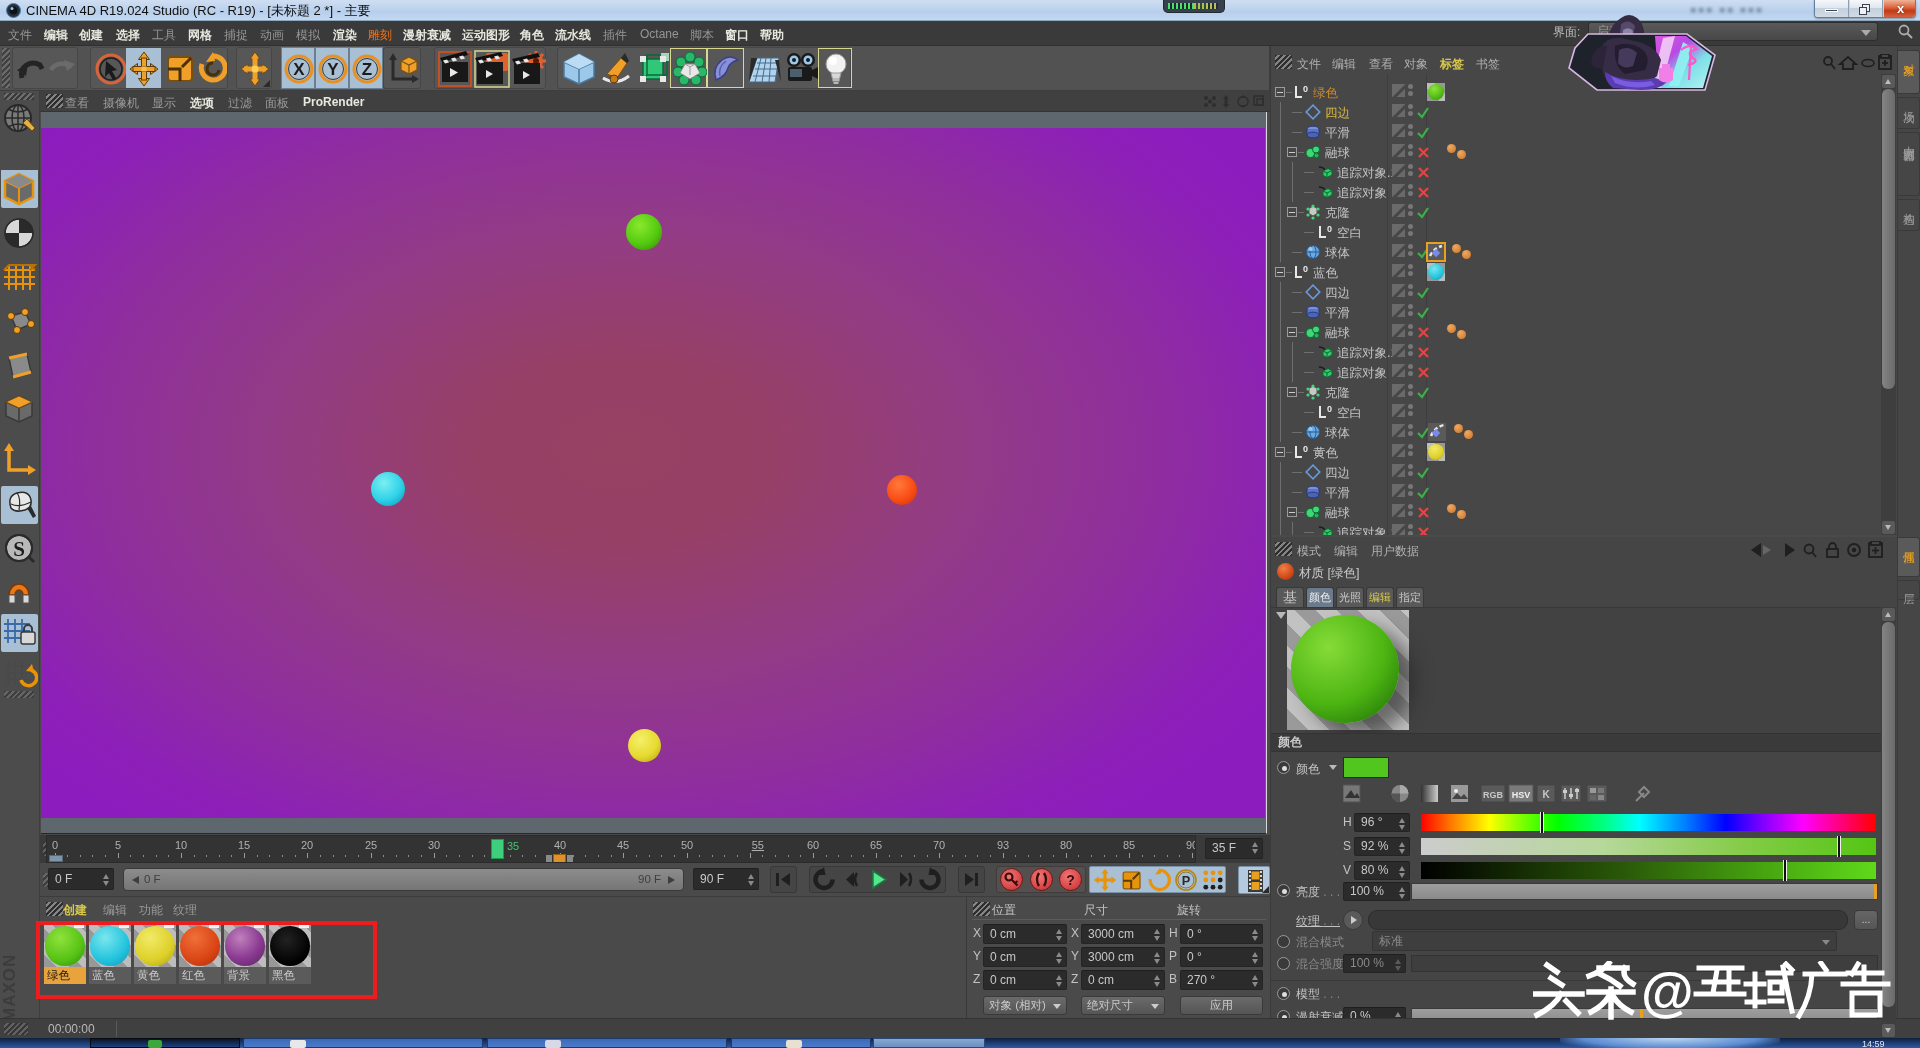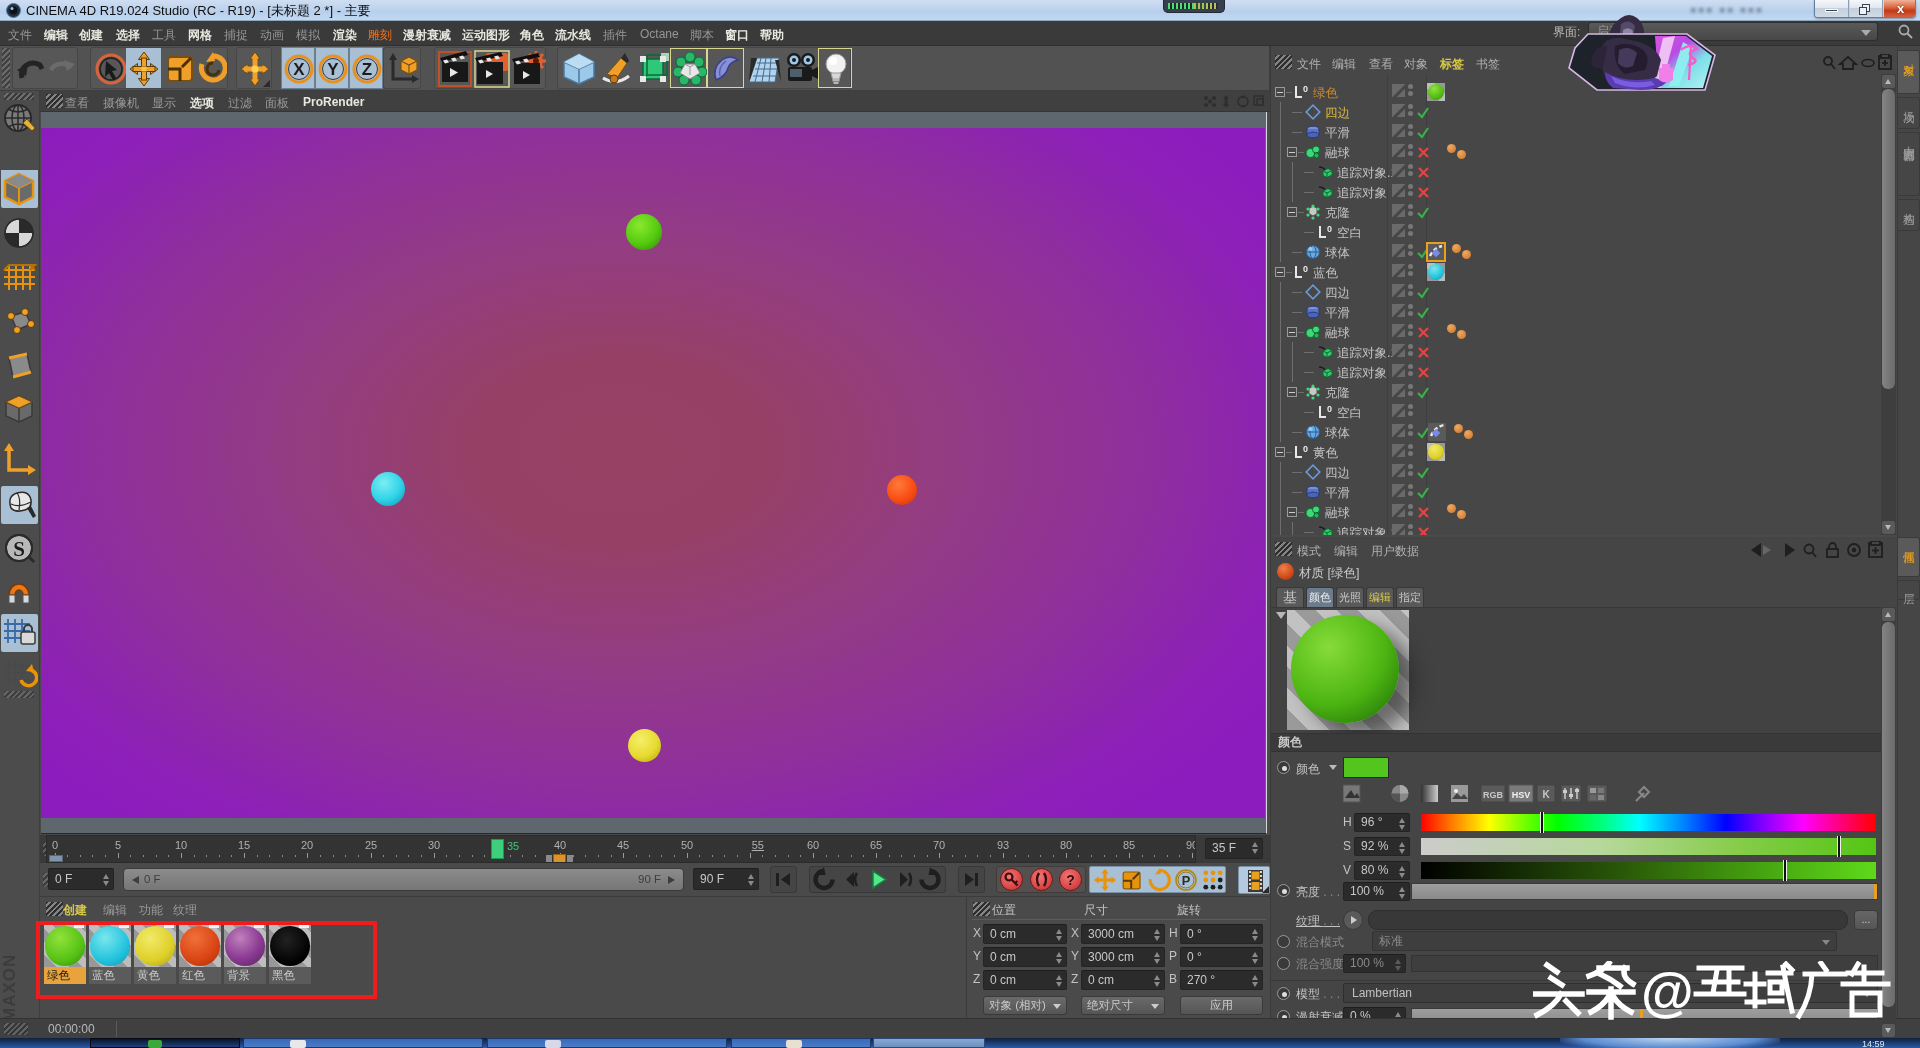--- a/index.html
+++ b/index.html
@@ -1358,21 +1358,20 @@
     <div class="abs" style="left:72px;top:394px;width:465px;height:20px;background:#3e3e3e;border:1px solid #333;border-radius:2px;color:#8a8a8a;font-size:12px;line-height:18px;padding-left:6px;margin-left:29px;">标准<div class="abs" style="right:6px;top:8px;border-left:4px solid transparent;border-right:4px solid transparent;border-top:5px solid #888;"></div></div>
     <div class="abs" style="left:6px;top:420px;width:13px;height:13px;border-radius:50%;border:1.5px solid #9a9a9a;background:#3a3a3a;"></div>
     <div class="abs tx" style="left:25px;top:419px;color:#8a8a8a;">混合强度</div>
     <div class="abs field" style="left:72px;top:417px;width:63px;height:19px;line-height:17px;color:#8a8a8a;">100 %<div class="spin" style="top:3.5px;opacity:.5"></div></div>
     <div class="abs" style="left:140px;top:418px;width:467px;height:17px;background:#3e3e3e;border:1px solid #333;"></div>
     <div class="abs" style="left:0;top:443px;width:610px;height:1px;background:#393939;"></div>
     <div class="abs" style="left:6px;top:450px;width:13px;height:13px;border-radius:50%;border:1.5px solid #9a9a9a;background:#3a3a3a;">
       <div class="abs" style="left:4px;top:4px;width:5px;height:5px;border-radius:50%;background:#ddd;"></div>
     </div>
     <div class="abs tx" style="left:25px;top:449px;">模型 <span style="color:#888">. . .</span></div>
-    <div class="abs" style="left:72px;top:446px;width:535px;height:20px;background:#3e3e3e;border:1px solid #2e2e2e;border-radius:2px;color:#c0c0c0;font-size:12px;line-height:18px;padding-left:8px;">Lambertian<div class="abs" style="right:6px;top:8px;border-left:4px solid transparent;border-right:4px solid transparent;border-top:5px solid #aaa;"></div></div>
     <div class="abs" style="left:6px;top:473px;width:13px;height:13px;border-radius:50%;border:1.5px solid #9a9a9a;background:#3a3a3a;">
       <div class="abs" style="left:4px;top:4px;width:5px;height:5px;border-radius:50%;background:#ddd;"></div>
     </div>
     <div class="abs tx" style="left:25px;top:472px;">漫射衰减</div>
     <div class="abs field" style="left:72px;top:470px;width:63px;height:19px;line-height:17px;">0 %<div class="spin" style="top:3.5px"></div></div>
     <div class="abs" style="left:140px;top:471px;width:467px;height:17px;background:linear-gradient(#9e9e9e,#8a8a8a);border:1px solid #3a3a3a;">
       <div class="abs" style="left:228px;top:0;width:3px;height:15px;background:#e8a020;"></div>
     </div>
   </div>
 <div class="abs" style="left:1881px;top:607px;width:15px;height:431px;background:#3e3e3e;">

